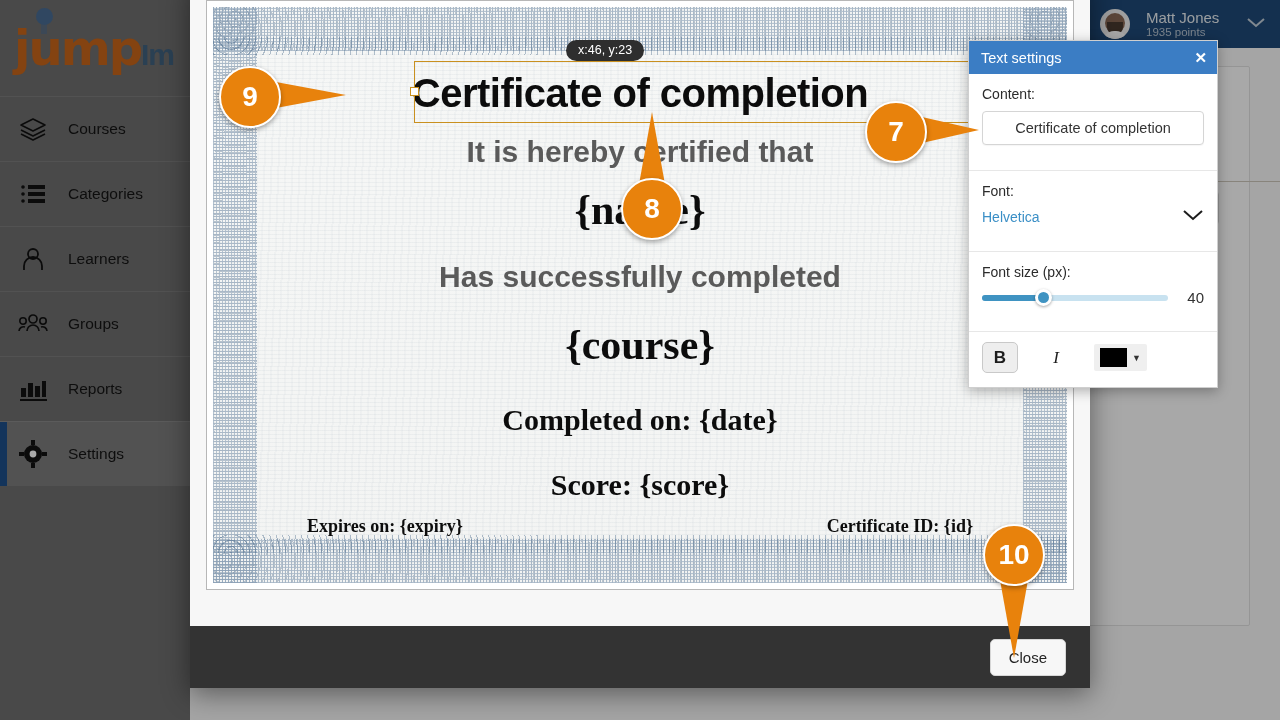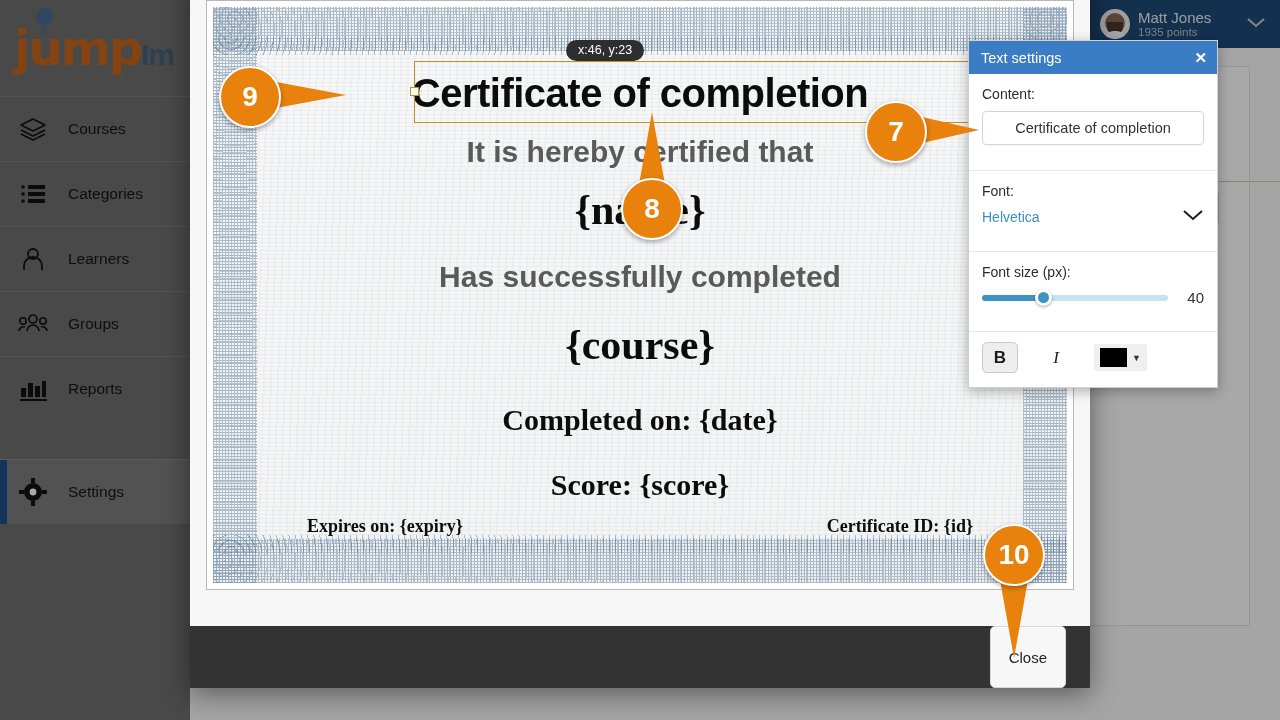--- a/index.html
+++ b/index.html
@@ -37,36 +37,36 @@
     background: #4a6d93; opacity: .55;
   }
 
   .nav-item {
     position: relative; height: 65px; display: flex; align-items: center;
     padding-left: 18px; gap: 20px;
     border-top: 1px solid rgba(255,255,255,.10);
     color: #1d1d1d; font-size: 15.5px;
   }
   .nav-item .nv-label { color: #151515; }
-  .nav-item.active { background: #7d7d7d; margin-top: 38px; }
+  .nav-item.active { background: #7d7d7d; }
   .nav-item.active::before {
     content: ""; position: absolute; left: 0; top: 0; bottom: 0; width: 7px;
     background: #1d4f8b;
   }
   .nav-ico { width: 30px; height: 30px; display:block; flex: 0 0 30px; }
   .nav-ico svg { display: block; }
 
   
   .topbar {
     position: absolute; left: 190px; top: 0; right: 0; height: 48px;
     background: #1f4a78;
   }
   .user-chip {
     position: absolute; right: 0; top: 0; height: 48px; width: 190px;
-    display: flex; align-items: center; gap: 8px; padding-left: 10px;
+    display: flex; align-items: center; gap: 16px; padding-left: 10px;
     color: #d7dee6;
   }
   .avatar {
     width: 30px; height: 30px; border-radius: 50%;
     background: #f2f2f2; position: relative; overflow: hidden; flex: 0 0 30px;
   }
   .avatar .face {
     position: absolute; left: 5px; top: 4px; width: 20px; height: 20px;
     border-radius: 50%; background: #8b6a55;
   }
@@ -219,21 +219,21 @@
 
   .coord-pill {
     position: absolute; left: 151px; top: -22px;
     background: #2e2e2e; color: #fff; border-radius: 11px;
     font-size: 12.5px; padding: 3px 12px 4px; white-space: nowrap;
   }
 
   
   .modal-footer {
     position: absolute; left: 0; right: 0; bottom: 0; height: 62px;
-    background: #333333; display: flex; 
+    background: #333333; display: flex; align-items: center;
     justify-content: flex-end; gap: 12px; padding-right: 24px;
   }
   .btn {
     font-size: 15px; border-radius: 5px; padding: 9px 18px; cursor: pointer;
     border: 1px solid transparent; font-family: "Liberation Sans", sans-serif;
   }
   .btn-close { background: #f7f7f7; color: #242424; border-color: #d6d6d6; }
   .btn-save { background: #3b82c4; color: #fff; }
 
   

